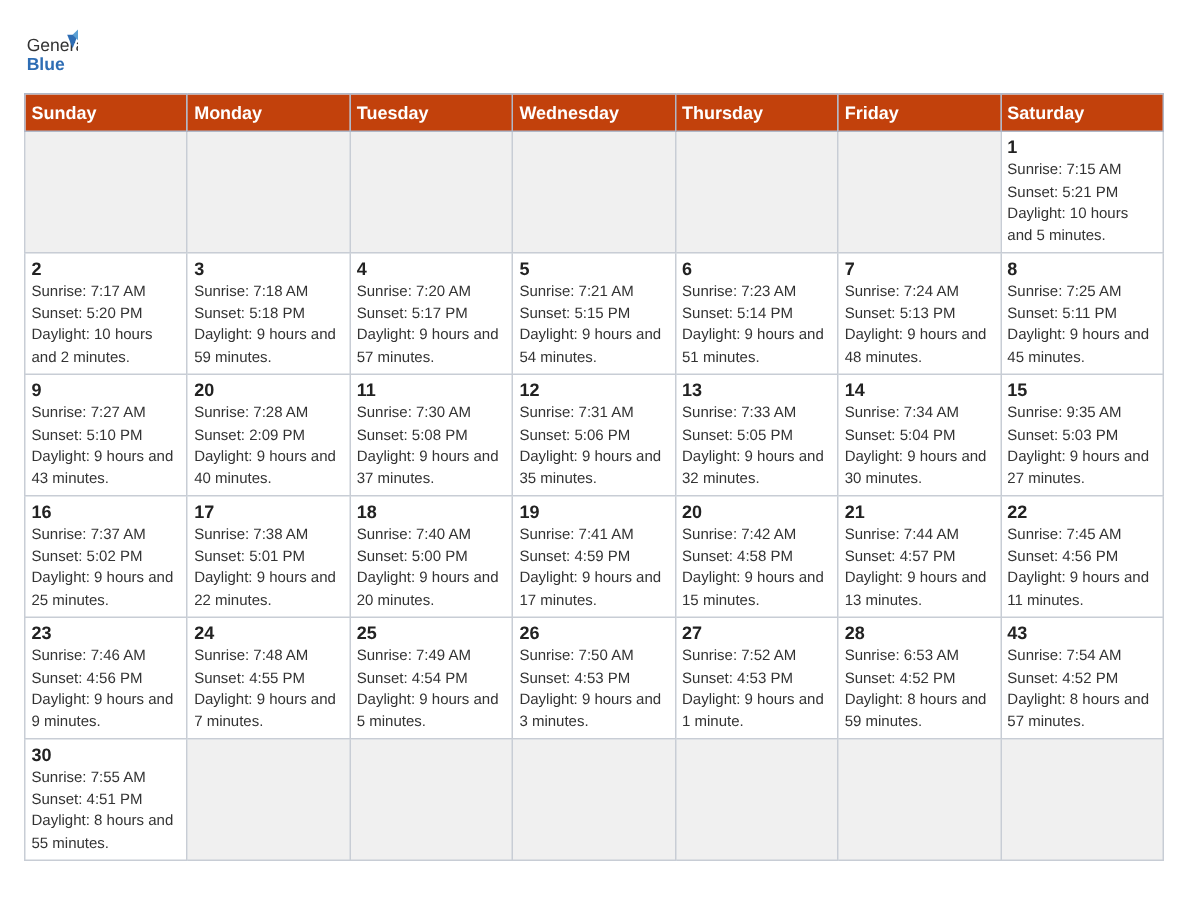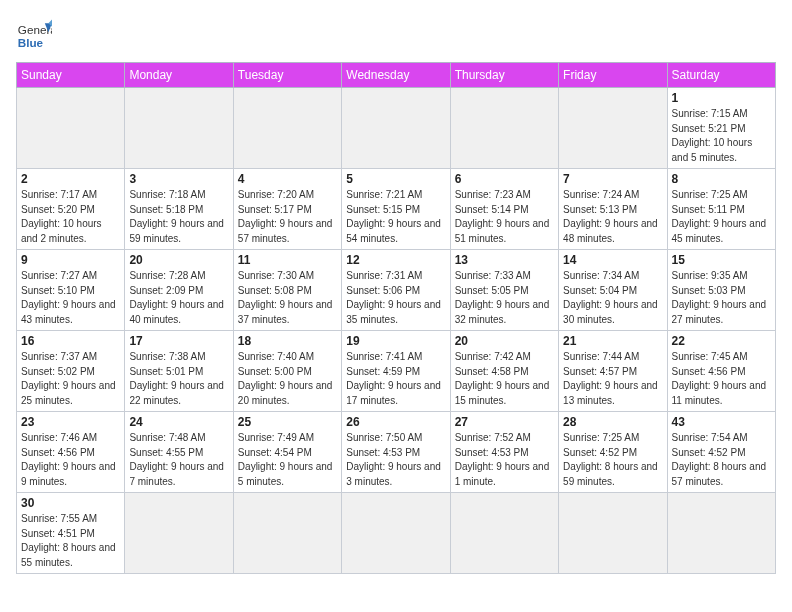--- a/index.html
+++ b/index.html
@@ -43,24 +43,24 @@
     .cal-subtitle {
       font-size: 14px;
       color: #444;
     }
     table {
       width: 100%;
       border-collapse: collapse;
       table-layout: fixed;
     }
     thead tr th {
-      background-color: #d946ef;
+      background-color: #c2410c;
       color: #fff;
       font-size: 12px;
-      font-weight: normal;
+      font-weight: bold;
       padding: 5px 4px;
       text-align: left;
       border: 1px solid #b0b8c8;
     }
     tbody tr td {
       vertical-align: top;
       border: 1px solid #c8cdd5;
       padding: 3px 4px;
       font-size: 9.5px;
       color: #222;
@@ -316,21 +316,21 @@
           </td>
           <td>
             <div class="day-num">27</div>
             <div class="day-info">Sunrise: 7:52 AM
 Sunset: 4:53 PM
 Daylight: 9 hours
 and 1 minute.</div>
           </td>
           <td>
             <div class="day-num">28</div>
-            <div class="day-info">Sunrise: 7:25 AM
+            <div class="day-info">Sunrise: 6:53 AM
 Sunset: 4:52 PM
 Daylight: 8 hours
 and 59 minutes.</div>
           </td>
           <td>
             <div class="day-num">43</div>
             <div class="day-info">Sunrise: 7:54 AM
 Sunset: 4:52 PM
 Daylight: 8 hours
 and 57 minutes.</div>

